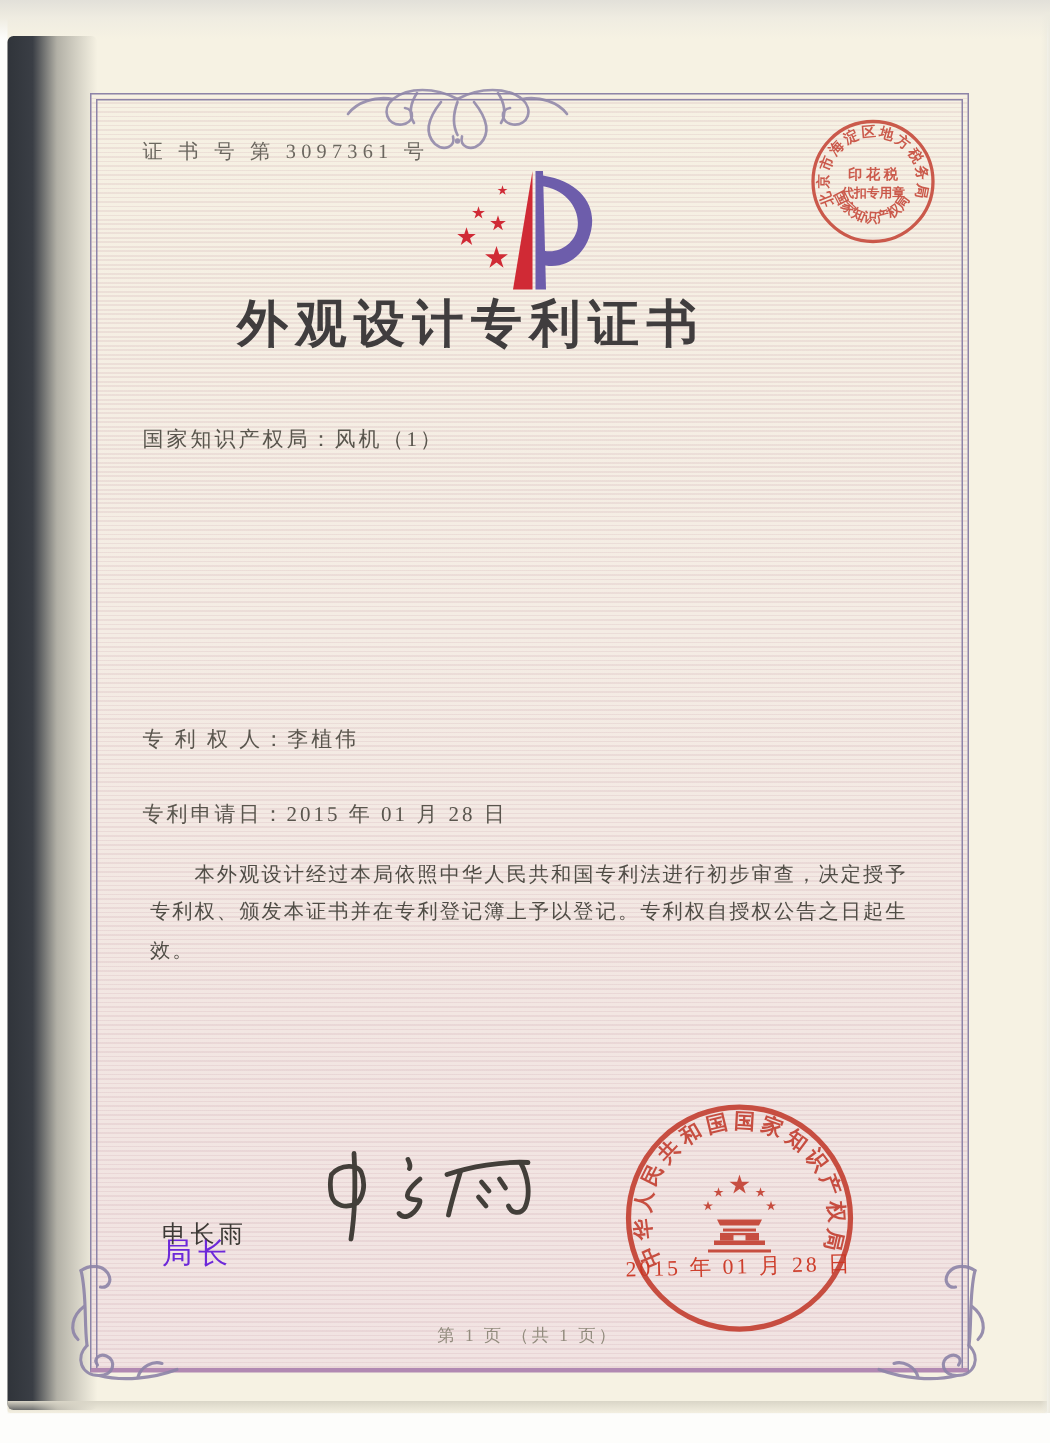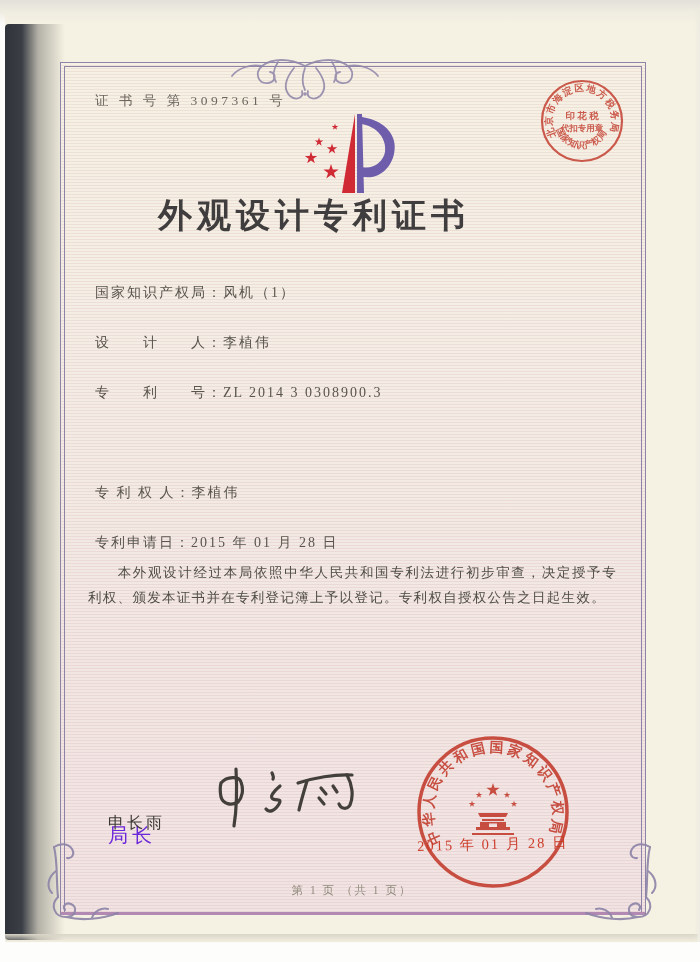--- a/index.html
+++ b/index.html
@@ -34,21 +34,21 @@
   
   .cert-number{position:absolute;left:95px;top:92px;font-size:13.5px;letter-spacing:3.5px;
          color:#6b675f;white-space:nowrap;}
   .logo{position:absolute;left:292px;top:111px;width:116px;height:90px;}
   .title{position:absolute;left:0;top:193px;width:628px;text-align:center;font-size:34px;
          letter-spacing:5px;color:#403d3e;font-weight:600;}
   .field-row{position:absolute;left:95px;font-size:14px;color:#59554d;letter-spacing:2px;
          white-space:nowrap;}
   .body-block{position:absolute;left:84px;top:556px;width:537px;font-size:13.5px;
          line-height:25.4px;letter-spacing:1.3px;color:#504d46;text-align:justify;}
-  .body-block p{margin:4px;text-indent:2.2em;}
+  .body-block p{margin:16px;text-indent:2.2em;font-family:Liberation Mono, monospace;}
   .issuer-title{position:absolute;left:108px;top:822px;font-size:20px;letter-spacing:4px;color:#6d28d9;}
   .issuer-name{position:absolute;left:108px;top:813px;font-size:16px;letter-spacing:3px;color:#3d3a36;}
   .signature{position:absolute;left:195px;top:752px;width:200px;height:110px;}
   .tax-seal{position:absolute;left:539px;top:79px;width:86px;height:86px;opacity:.82;}
   .office-seal{position:absolute;left:414px;top:733px;width:158px;height:158px;opacity:.88;}
   .date-stamp{position:absolute;left:417px;top:835px;font-size:14.5px;letter-spacing:2px;
          color:rgba(203,54,35,.95);transform:rotate(-1.5deg);white-space:nowrap;}
   .footer{position:absolute;left:0;top:883px;width:704px;text-align:center;font-size:11.5px;
          letter-spacing:2px;color:#928b7d;}
 
@@ -141,26 +141,20 @@
     </text>
     <text class="seal-text" font-size="9">
       <textPath href="#taxBottom" startOffset="0" textLength="64" lengthAdjust="spacing">国家知识产权局</textPath>
     </text>
     <text x="43" y="40" text-anchor="middle" class="seal-text" font-size="9.5">印 花 税</text>
     <text x="43" y="52" text-anchor="middle" class="seal-text" font-size="8.5">代扣专用章</text>
   </svg>
 
   <div class="field-row" style="top:284px">
     <span>国家知识产权局：</span><span>风机（1）</span>
-  </div>
-  <div class="field-row" style="top:334px">
-    <span>设　　计　　人：</span><span>李植伟</span>
-  </div>
-  <div class="field-row" style="top:384px">
-    <span>专　　利　　号：</span><span>ZL 2014 3 0308900.3</span>
   </div>
   <div class="field-row" style="top:484px">
     <span>专 利 权 人：</span><span>李植伟</span>
   </div>
   <div class="field-row" style="top:534px">
     <span>专利申请日：</span><span>2015 年 01 月 28 日</span>
   </div>
 
   <div class="body-block">
     <p>本外观设计经过本局依照中华人民共和国专利法进行初步审查，决定授予专利权、颁发本证书并在专利登记簿上予以登记。专利权自授权公告之日起生效。</p>

